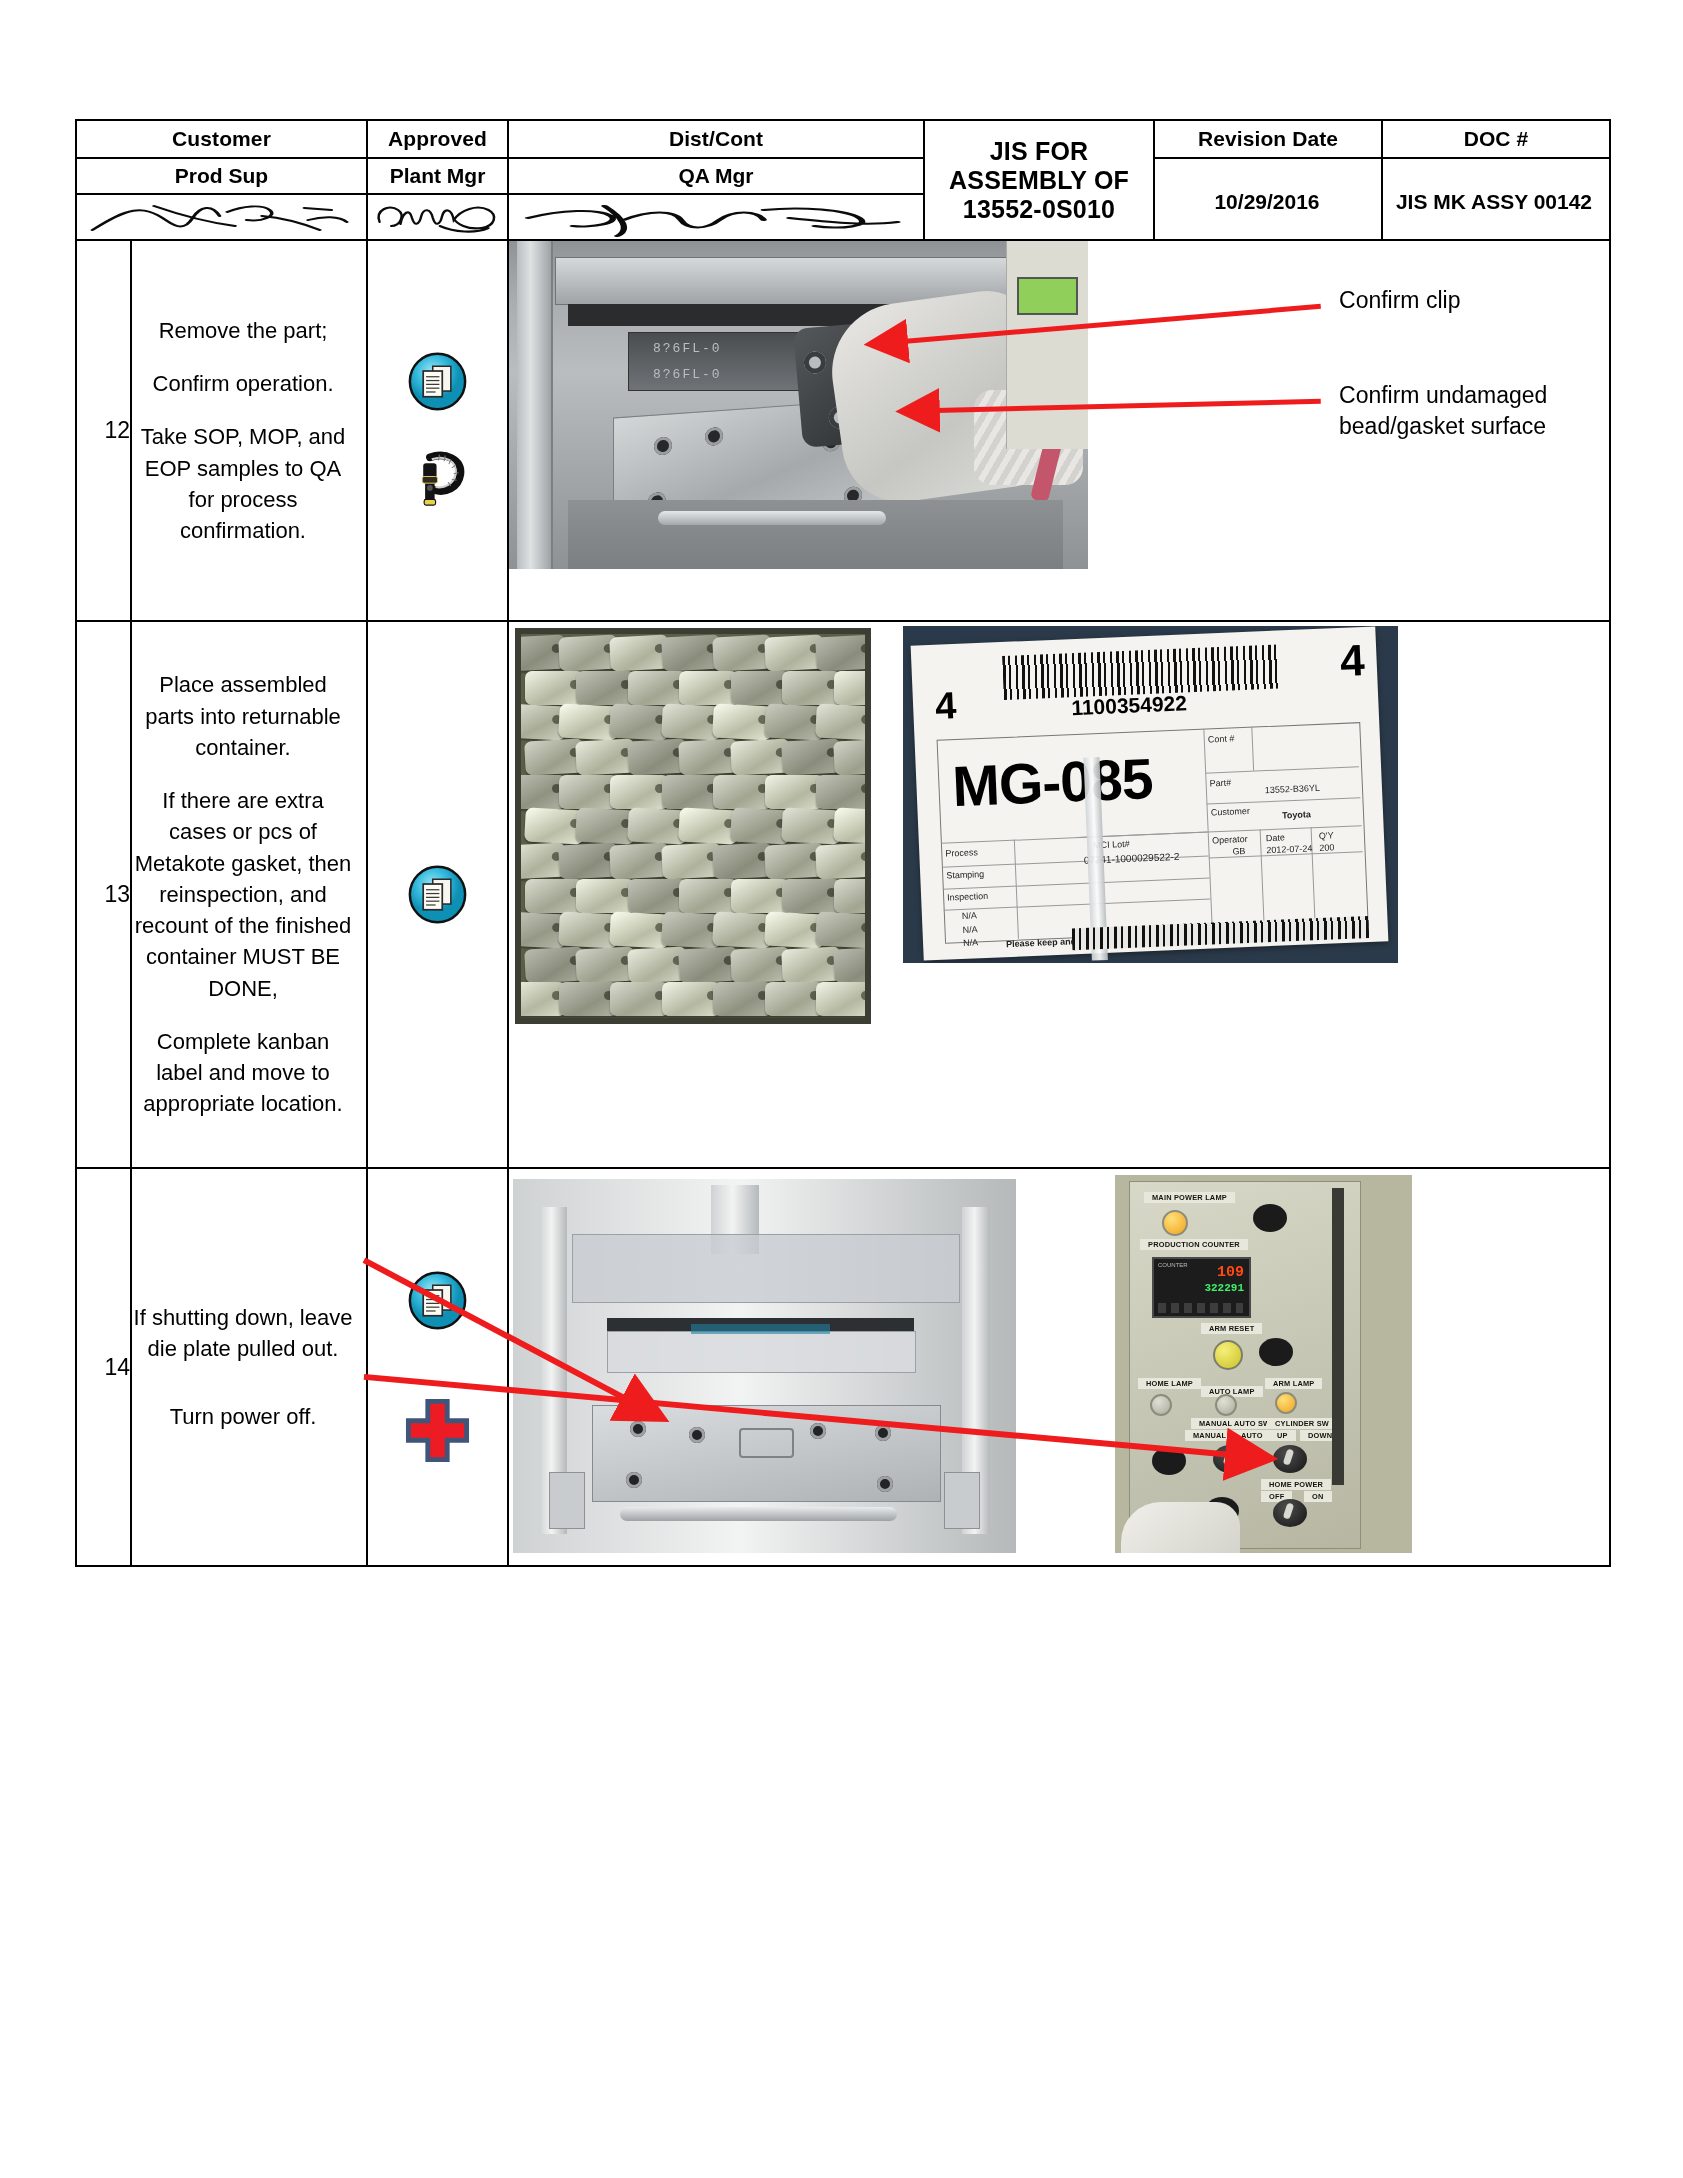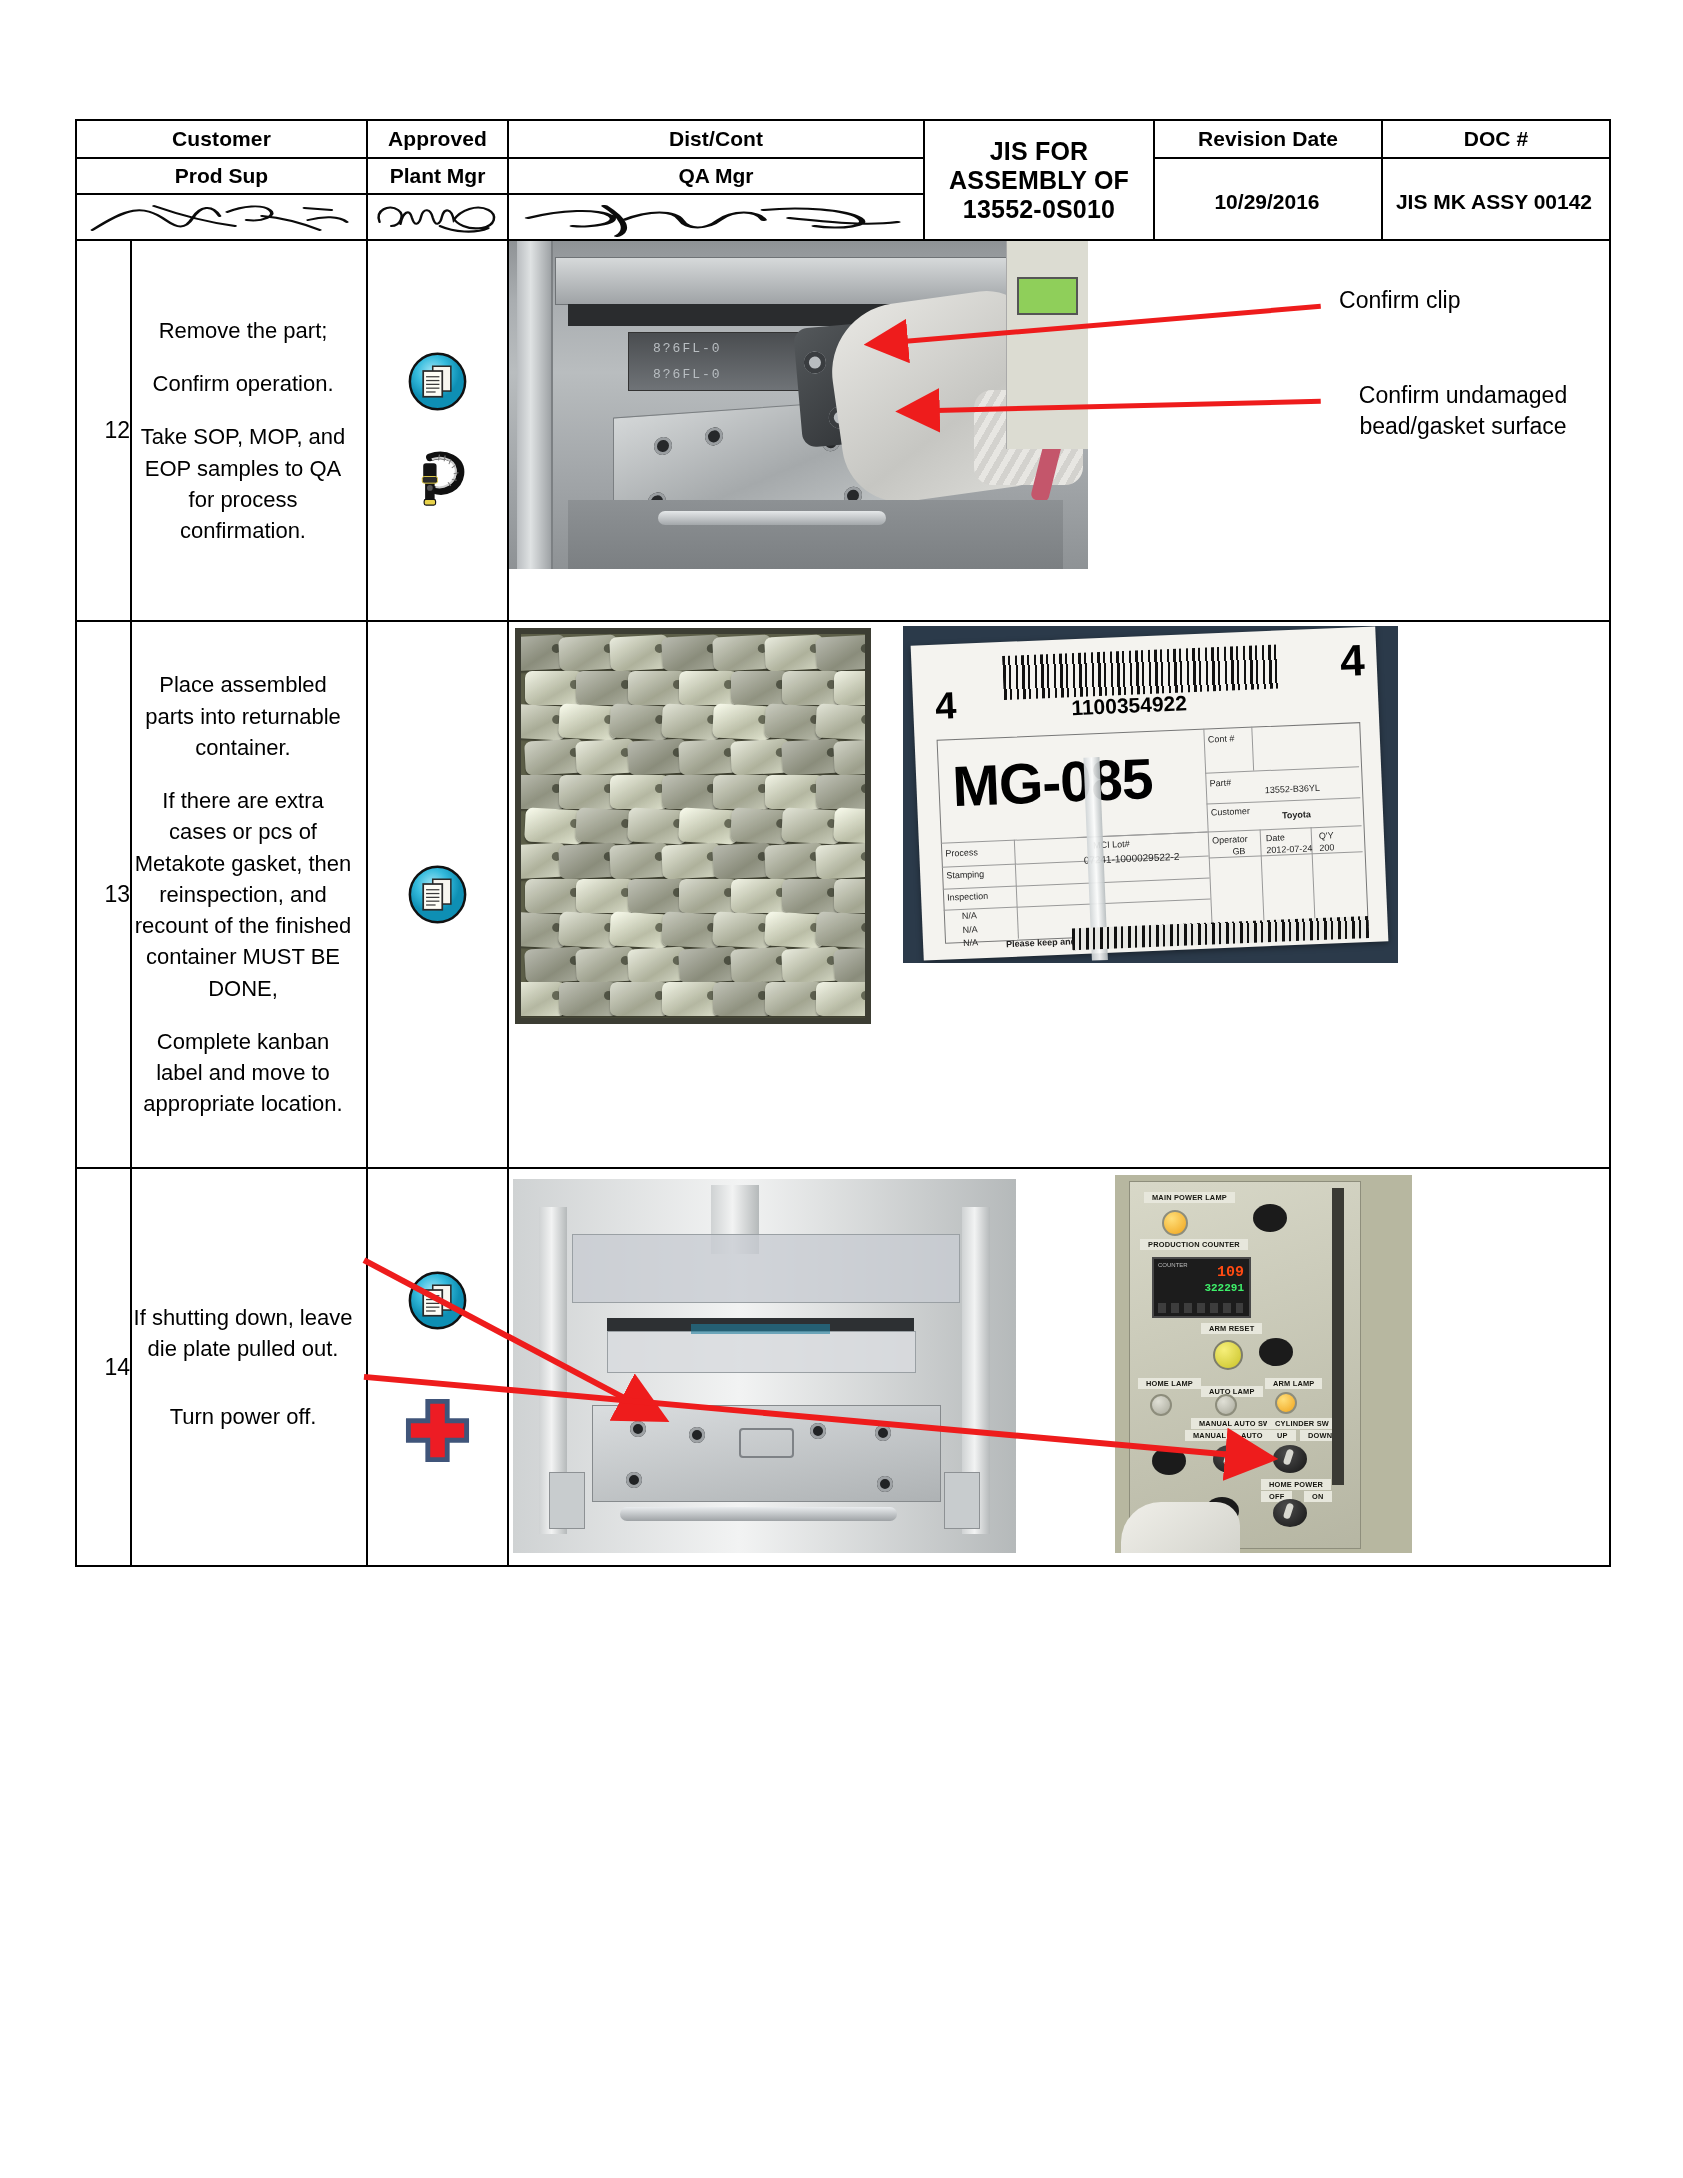--- a/index.html
+++ b/index.html
@@ -135,21 +135,21 @@
   .p14b .cnt .red{position:absolute;right:5px;top:5px;font-family:"Liberation Mono",monospace;font-size:15px;color:#ff4a12;font-weight:bold;}
   .p14b .cnt .grn{position:absolute;right:5px;top:23px;font-family:"Liberation Mono",monospace;font-size:11px;color:#3ef06a;font-weight:bold;}
   .p14b .knob{position:absolute;width:34px;height:28px;border-radius:50%;background:radial-gradient(circle at 40% 30%,#4d4d4d,#141414);}
   .p14b .knob::after{content:"";position:absolute;left:12px;top:4px;width:7px;height:16px;border-radius:4px;background:#d8d8d0;transform:rotate(18deg);}
   .p14b .blk{position:absolute;width:34px;height:28px;border-radius:50%;background:#1b1b1b;}
   .p14b .ylw{position:absolute;width:26px;height:26px;border-radius:50%;background:radial-gradient(circle at 35% 30%,#f6ef7a,#c9c227);border:2px solid #7d7d6c;}
   .p14b .hand{position:absolute;left:6px;bottom:0;width:119px;height:51px;border-radius:40px 24px 0 0;background:linear-gradient(140deg,#f0efe9,#d4d4cd);}
   .p14b .door{position:absolute;right:16px;top:6px;width:12px;height:297px;background:#3a3a34;}
 
   
-  .ann{position:absolute;font-size:23px;line-height:1.35;color:#000;text-align:center;}
+  .ann{position:absolute;font-size:23px;line-height:1.35;color:#000;}
   .arrow-svg{position:absolute;overflow:visible;pointer-events:none;}
 </style>
 </head>
 <body>
 
 <div class="page">
 
   <table class="doc">
     <colgroup>
       <col style="width:55px">

